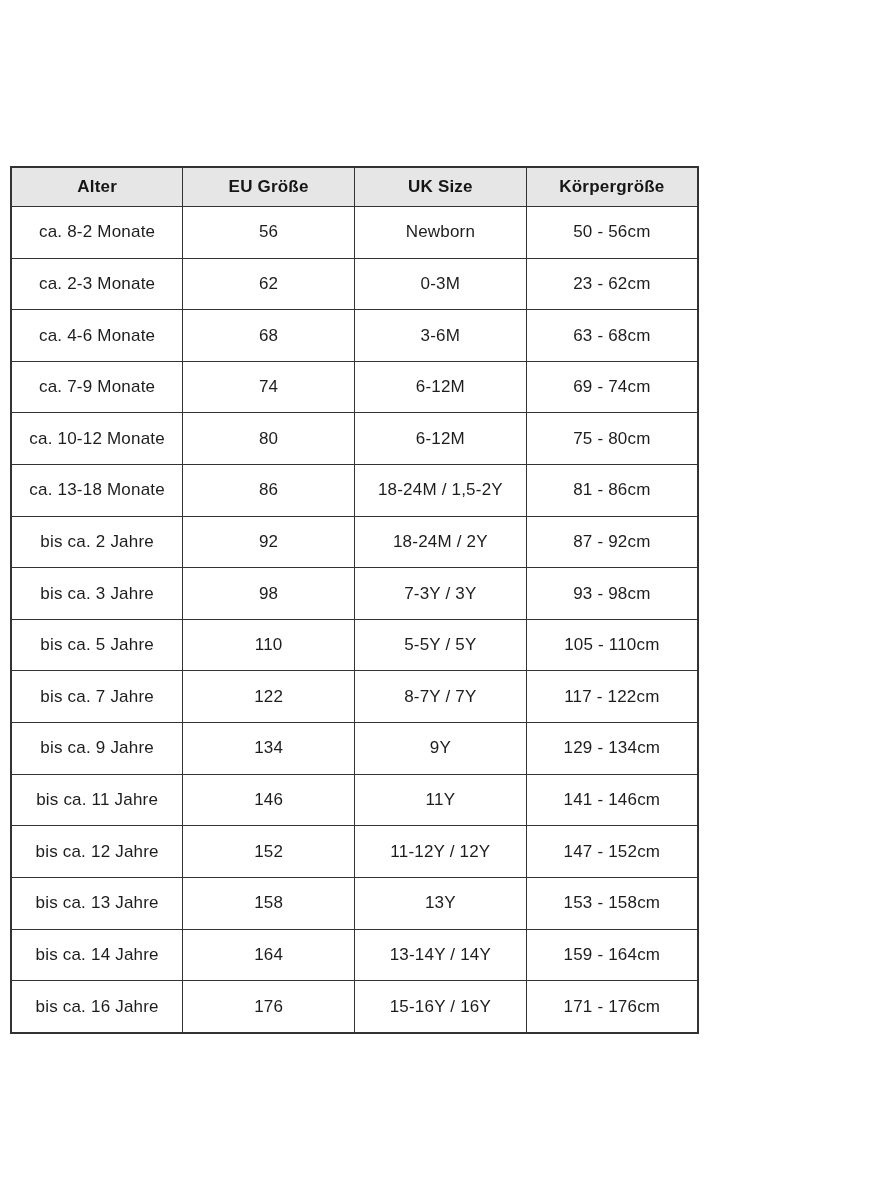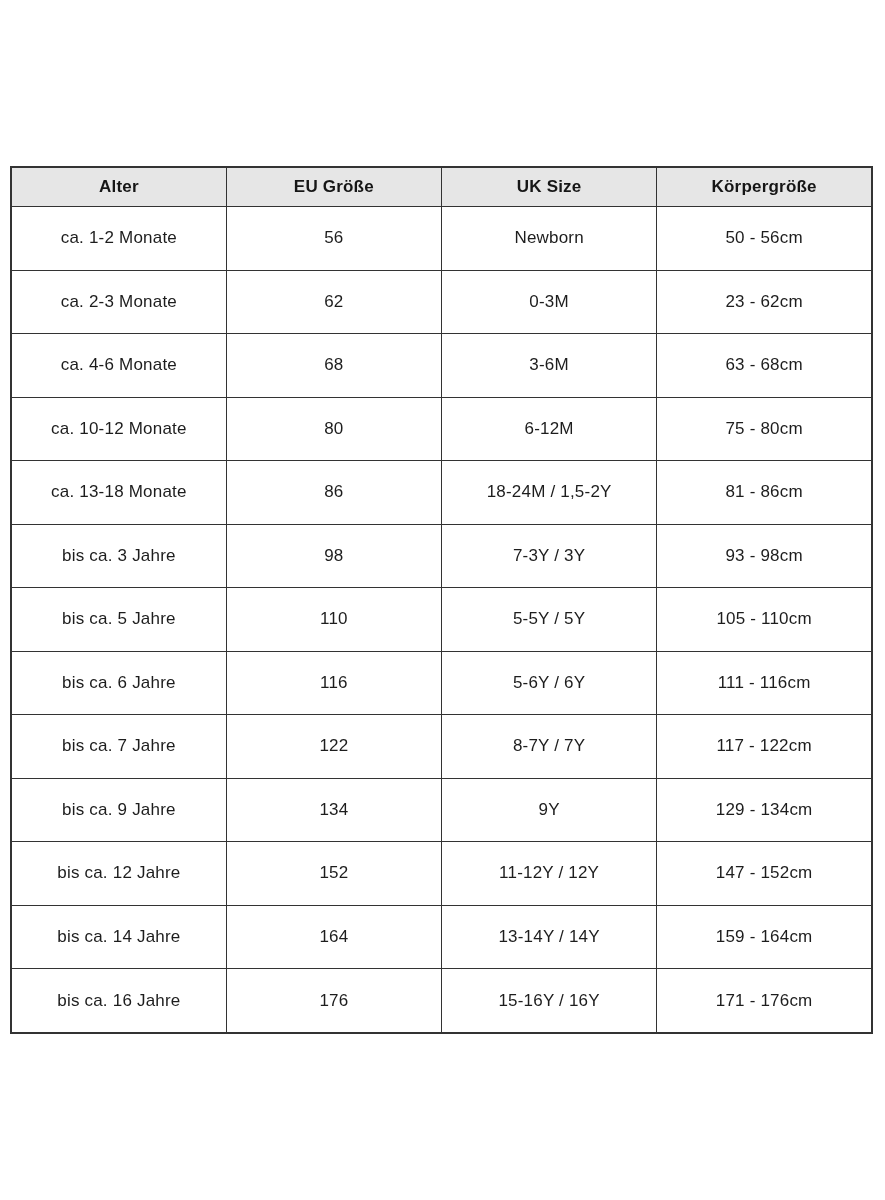--- a/index.html
+++ b/index.html
@@ -12,21 +12,21 @@
     width: 885px;
     height: 1200px;
     background: #ffffff;
     font-family: "Liberation Sans", "DejaVu Sans", sans-serif;
     color: #1d1d1d;
   }
   table.size-table {
     position: absolute;
     left: 10px;
     top: 166px;
-    width: 863px;
+    width: 689px;
     height: 868px;
     border-collapse: collapse;
     table-layout: fixed;
     border: 2px solid #333333;
   }
   table.size-table th,
   table.size-table td {
     border: 1px solid #333333;
     text-align: center;
     vertical-align: middle;
@@ -57,84 +57,102 @@
     <thead>
       <tr>
         <th>Alter</th>
         <th>EU Größe</th>
         <th>UK Size</th>
         <th>Körpergröße</th>
       </tr>
     </thead>
     <tbody>
         <tr>
-    <td>ca. 1-2 Monate</td>
+    <td>ca. 8-2 Monate</td>
     <td>56</td>
     <td>Newborn</td>
     <td>50 - 56cm</td>
   </tr>
         <tr>
     <td>ca. 2-3 Monate</td>
     <td>62</td>
     <td>0-3M</td>
     <td>23 - 62cm</td>
   </tr>
         <tr>
     <td>ca. 4-6 Monate</td>
     <td>68</td>
     <td>3-6M</td>
     <td>63 - 68cm</td>
   </tr>
         <tr>
+    <td>ca. 7-9 Monate</td>
+    <td>74</td>
+    <td>6-12M</td>
+    <td>69 - 74cm</td>
+  </tr>
+        <tr>
     <td>ca. 10-12 Monate</td>
     <td>80</td>
     <td>6-12M</td>
     <td>75 - 80cm</td>
   </tr>
         <tr>
     <td>ca. 13-18 Monate</td>
     <td>86</td>
     <td>18-24M / 1,5-2Y</td>
     <td>81 - 86cm</td>
+  </tr>
+        <tr>
+    <td>bis ca. 2 Jahre</td>
+    <td>92</td>
+    <td>18-24M / 2Y</td>
+    <td>87 - 92cm</td>
   </tr>
         <tr>
     <td>bis ca. 3 Jahre</td>
     <td>98</td>
     <td>7-3Y / 3Y</td>
     <td>93 - 98cm</td>
   </tr>
         <tr>
     <td>bis ca. 5 Jahre</td>
     <td>110</td>
     <td>5-5Y / 5Y</td>
     <td>105 - 110cm</td>
   </tr>
         <tr>
-    <td>bis ca. 6 Jahre</td>
-    <td>116</td>
-    <td>5-6Y / 6Y</td>
-    <td>111 - 116cm</td>
-  </tr>
-        <tr>
     <td>bis ca. 7 Jahre</td>
     <td>122</td>
     <td>8-7Y / 7Y</td>
     <td>117 - 122cm</td>
   </tr>
         <tr>
     <td>bis ca. 9 Jahre</td>
     <td>134</td>
     <td>9Y</td>
     <td>129 - 134cm</td>
   </tr>
         <tr>
+    <td>bis ca. 11 Jahre</td>
+    <td>146</td>
+    <td>11Y</td>
+    <td>141 - 146cm</td>
+  </tr>
+        <tr>
     <td>bis ca. 12 Jahre</td>
     <td>152</td>
     <td>11-12Y / 12Y</td>
     <td>147 - 152cm</td>
+  </tr>
+        <tr>
+    <td>bis ca. 13 Jahre</td>
+    <td>158</td>
+    <td>13Y</td>
+    <td>153 - 158cm</td>
   </tr>
         <tr>
     <td>bis ca. 14 Jahre</td>
     <td>164</td>
     <td>13-14Y / 14Y</td>
     <td>159 - 164cm</td>
   </tr>
         <tr>
     <td>bis ca. 16 Jahre</td>
     <td>176</td>

